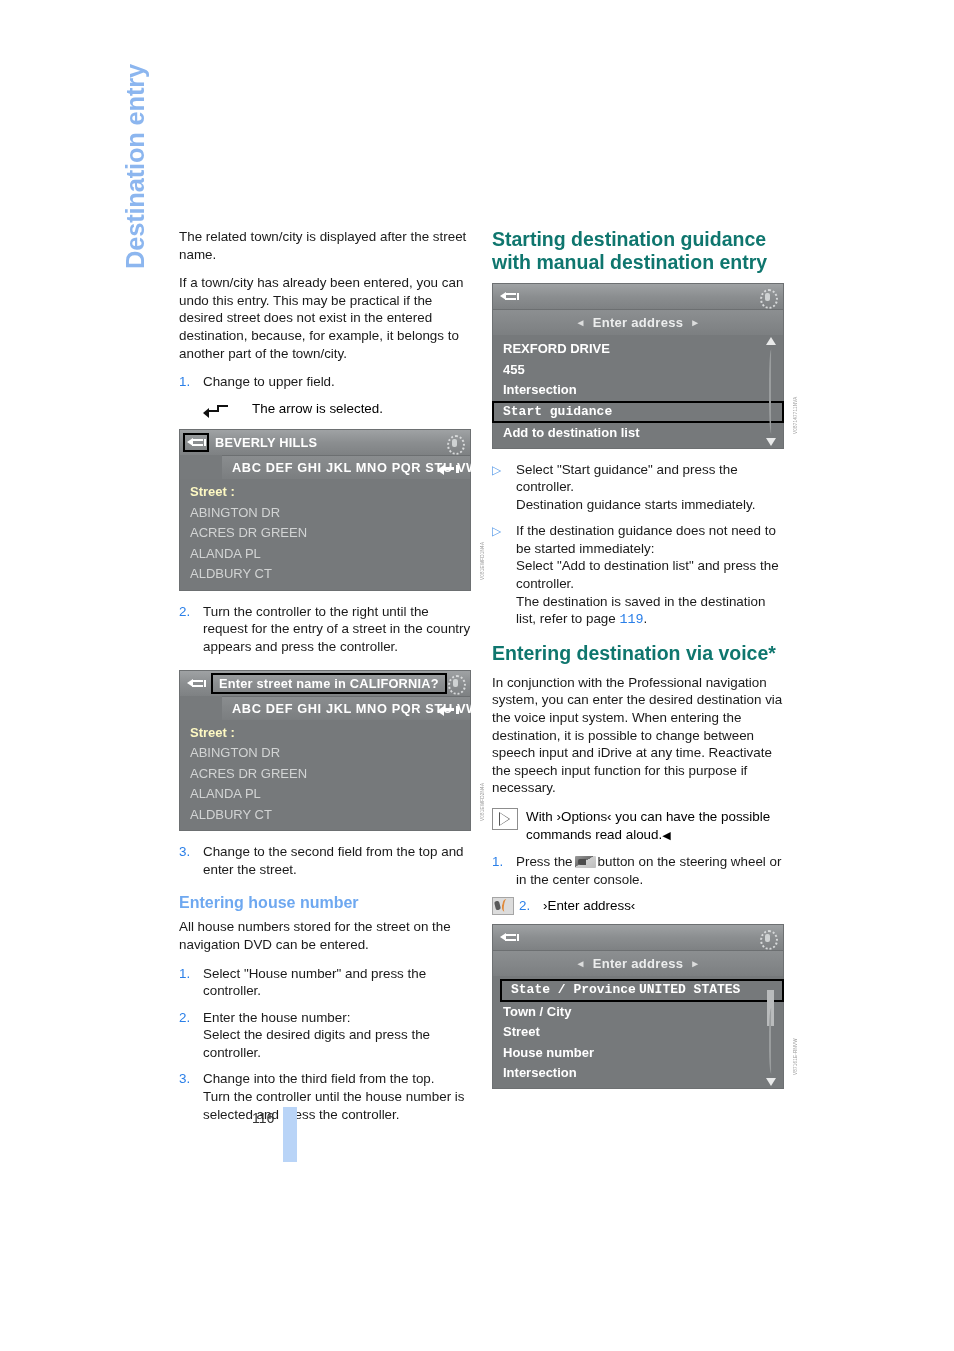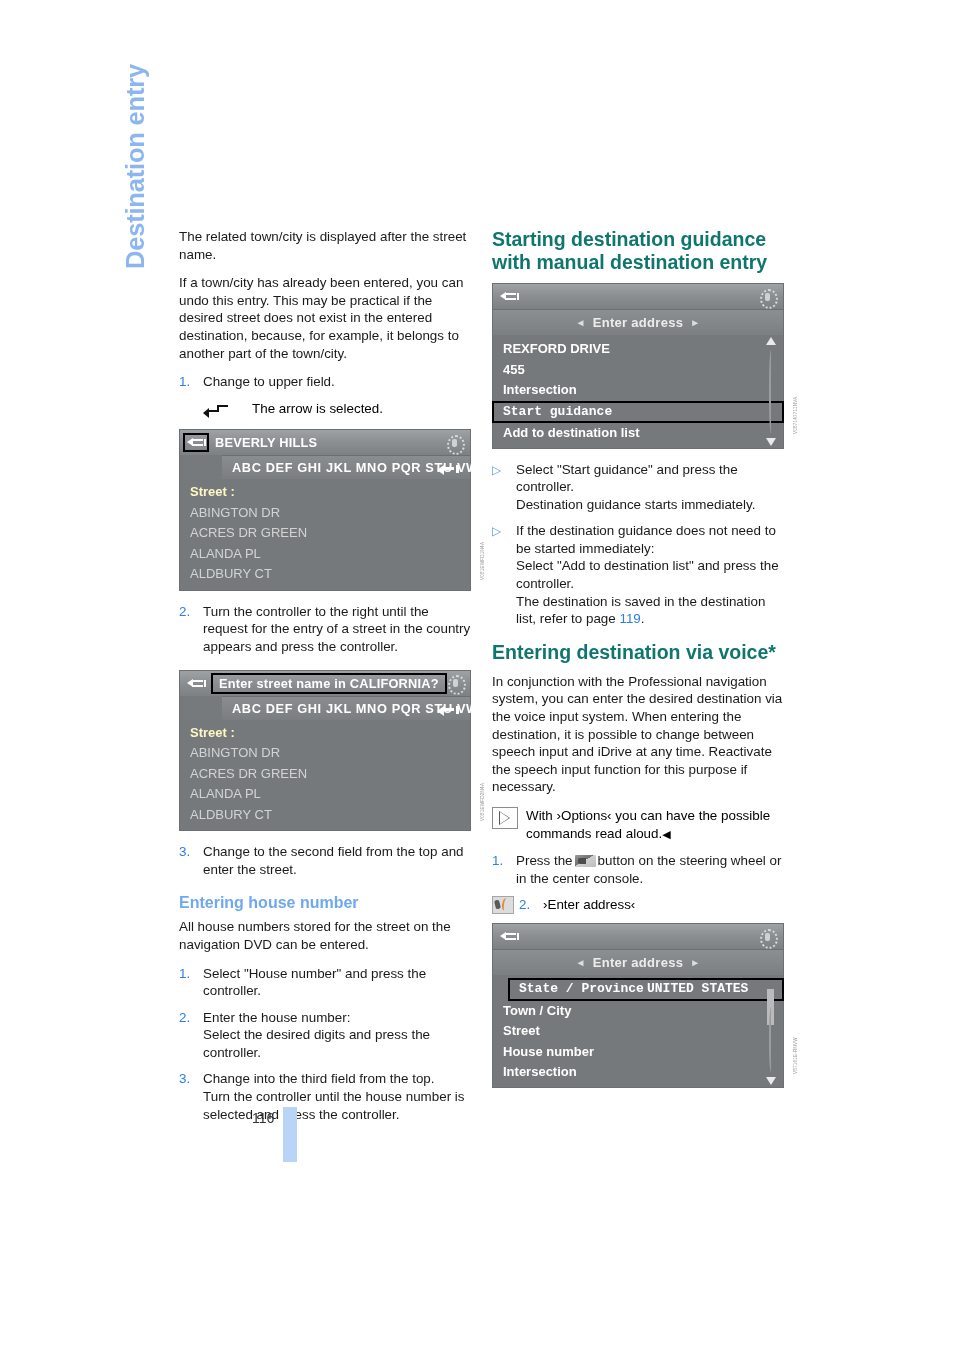--- a/index.html
+++ b/index.html
@@ -79,21 +79,21 @@
     font-size: 13.4px;
   }
   .step .tri {
     flex: 0 0 24px;
     color: #5b9ce8;
     font-size: 12px;
     line-height: 18.5px;
   }
   .step .txt { flex: 1 1 auto; color: #1a1a1a; }
   .step .txt .sub { display: block; }
-  .step .txt .pageref { color: #2a7fe8; }
+  .step .txt .pageref { color: #2a7fe8; font-family: Liberation Mono, monospace; }
 
   .arrow-note {
     display: flex;
     align-items: flex-start;
     margin-left: 24px;
     gap: 27px;
   }
   .arrow-glyph {
     display: inline-block;
     width: 17px;
@@ -638,21 +638,21 @@
         </span>
       <span class="sc-title"></span>
       <span class="sc-knob"></span>
     </div>
     <div class="sc-navbar">
       <span class="chev">◄</span>
       <span>Enter address</span>
       <span class="chev">►</span>
     </div>
     <div class="sc-list" style="padding:4px 0 4px 0;">
-      <div class="sc-row selected" style="margin:0 0 1px 16px;">
+      <div class="sc-row selected" style="margin:0 0 1px 8px;">
         <span class="kv">State / Province</span><span>UNITED STATES</span>
       </div>
       <div class="sc-row bold">Town / City</div>
       <div class="sc-row bold">Street</div>
       <div class="sc-row bold">House number</div>
       <div class="sc-row bold">Intersection</div>
       <div class="sc-scroll">
         <span class="bar"></span>
         <span class="track" style="top:30px;"></span>
         <span class="dn"></span>

